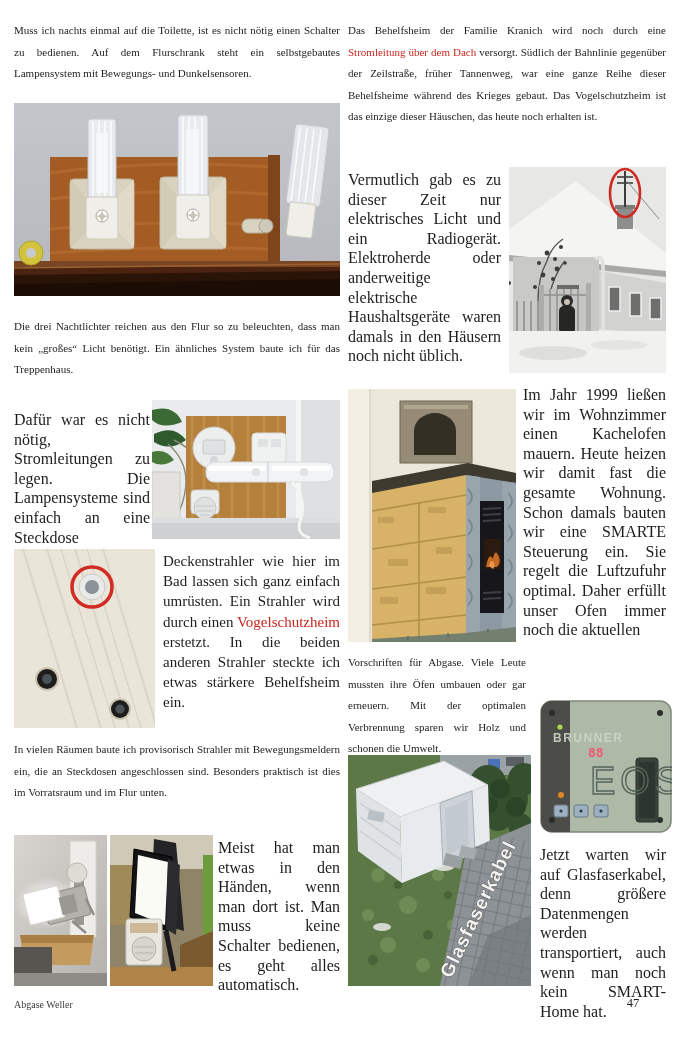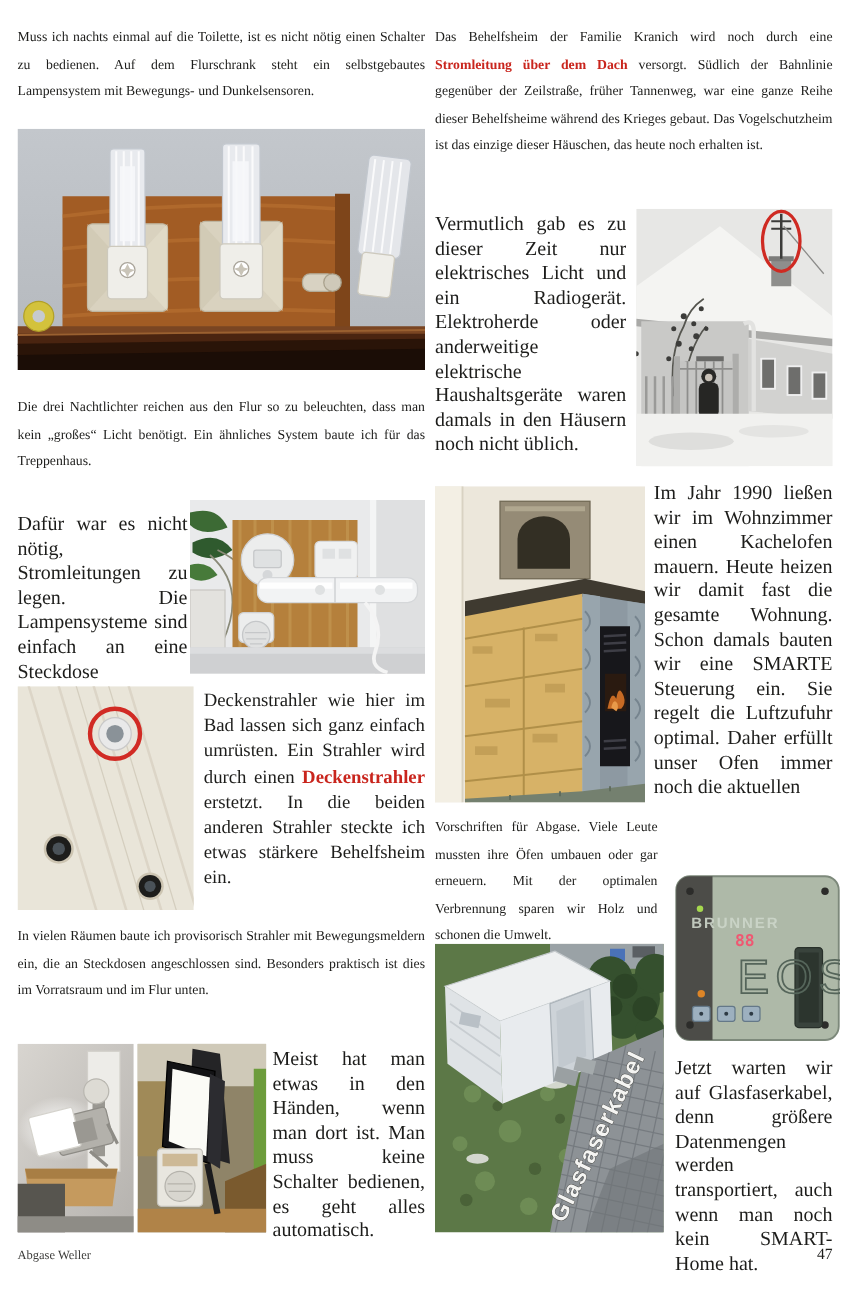--- a/index.html
+++ b/index.html
@@ -3,24 +3,24 @@
 <meta charset="utf-8">
 <style>
   :root{ --accent:#c9251d; }
   *{margin:0;padding:0;box-sizing:border-box}
   html,body{background:#ffffff}
   body{width:680px;height:1040px;position:relative;overflow:hidden;
        font-family:"Liberation Serif","DejaVu Serif",serif;color:#1d1d1b}
   .abs{position:absolute}
   .txt{text-align:justify;text-align-last:left;font-size:11px;line-height:21.5px;hyphens:auto}
   .side{font-size:16px;line-height:19.6px}
-  .red{color:var(--accent);font-weight:bold}
+  .red{color:var(--accent);font-weight:normal}
   .photo{display:block}
   .footer-author{font-size:10px;color:#3c3c3a}
-  .footer-page{font-size:12.5px;text-align:right}
+  .footer-page{font-size:12.5px;text-align:center}
   .eos-spacer{float:right;width:140px;height:72px;margin-top:43px}
 </style>
 </head>
 <body>
 
 <p class="abs txt" style="left:14px;top:20px;width:326px">Muss ich nachts einmal auf die Toilette, ist es nicht nötig einen Schalter zu bedienen. Auf dem Flurschrank steht ein selbstgebautes Lampensystem mit Bewegungs- und Dunkelsensoren.</p>
 
 <svg class="abs photo" style="left:14px;top:103px" width="326" height="193" viewBox="0 0 326 193">
   <defs>
     <linearGradient id="wall1" x1="0" y1="0" x2="0" y2="1">
@@ -137,21 +137,21 @@
   <circle cx="78" cy="38" r="20" fill="none" stroke="#d12b24" stroke-width="3.5"></circle>
 
   <circle cx="33" cy="130" r="12" fill="#cdc5b2"></circle>
   <circle cx="33" cy="130" r="10" fill="#1d1d1b"></circle>
   <circle cx="33" cy="130" r="5" fill="#4a5258"></circle>
   <circle cx="106" cy="160" r="11" fill="#cdc5b2"></circle>
   <circle cx="106" cy="160" r="9" fill="#1d1d1b"></circle>
   <circle cx="106" cy="160" r="4.5" fill="#4a5258"></circle>
 </svg>
 
-<p class="abs txt" style="left:163px;top:551px;width:177px;font-size:15px;line-height:20.2px"><span>Deckenstrahler wie hier im Bad lassen sich ganz einfach umrüsten. Ein Strahler wird durch einen </span><span class="red">Deckenstrahler</span><span> erstetzt. In die beiden anderen Strahler steckte ich etwas stärkere Behelfsheim ein.</span></p>
+<p class="abs txt" style="left:163px;top:551px;width:177px;font-size:15px;line-height:20.2px"><span>Deckenstrahler wie hier im Bad lassen sich ganz einfach umrüsten. Ein Strahler wird durch einen </span><span class="red">Vogelschutzheim</span><span> erstetzt. In die beiden anderen Strahler steckte ich etwas stärkere Behelfsheim ein.</span></p>
 
 <p class="abs txt" style="left:14px;top:739px;width:326px">In vielen Räumen baute ich provisorisch Strahler mit Bewegungsmeldern ein, die an Steckdosen angeschlossen sind. Besonders praktisch ist dies im Vorratsraum und im Flur unten.</p>
 
 <svg class="abs photo" style="left:14px;top:835px" width="93" height="151" viewBox="0 0 93 151">
   <defs>
     <linearGradient id="wallA" x1="0" y1="0" x2="1" y2="1">
       <stop offset="0" stop-color="#d8d5d0"></stop>
         <stop offset="1" stop-color="#b5b2ae"></stop>
     </linearGradient>
     <radialGradient id="glowA" cx="0.5" cy="0.5" r="0.5">
@@ -313,21 +313,21 @@
     <line x1="135" y1="210" x2="153" y2="209"></line>
   </g>
   <rect x="136" y="150" width="17" height="30" fill="#2a1a10"></rect>
   <path d="M138,178 q3,-16 7,-8 q2,-12 6,-2 q2,6 -2,10 z" fill="#c66a24"></path>
   <path d="M141,177 q2,-8 5,-3 q1,4 -1,6 z" fill="#e89a4a"></path>
 
   <polygon points="24,250 118,244 168,238 168,253 24,253" fill="#74806f"></polygon>
   <path d="M60,251 l0,-4 M100,248 l0,-4 M140,244 l0,-4" stroke="#5f6b5c" stroke-width="1.5"></path>
 </svg>
 
-<p class="abs txt side" style="left:523px;top:385px;width:143px">Im Jahr 1990 ließen wir im Wohnzimmer einen Kachelofen mauern. Heute heizen wir damit fast die gesamte Wohnung. Schon damals bauten wir eine SMARTE Steuerung ein. Sie regelt die Luftzufuhr optimal. Daher erfüllt unser Ofen immer noch die aktuellen</p>
+<p class="abs txt side" style="left:523px;top:385px;width:143px">Im Jahr 1999 ließen wir im Wohnzimmer einen Kachelofen mauern. Heute heizen wir damit fast die gesamte Wohnung. Schon damals bauten wir eine SMARTE Steuerung ein. Sie regelt die Luftzufuhr optimal. Daher erfüllt unser Ofen immer noch die aktuellen</p>
 
 <p class="abs txt" style="left:348px;top:652px;width:318px"><span class="eos-spacer"></span><span>Vorschriften für Abgase. Viele Leute mussten ihre Öfen umbauen oder gar erneuern. Mit der optimalen Verbrennung sparen wir Holz und schonen die Umwelt.</span></p>
 
 <svg class="abs photo" style="left:540px;top:700px" width="132" height="133" viewBox="0 0 132 133">
   <rect width="132" height="133" fill="#ffffff"></rect>
   <rect x="1" y="1" width="130" height="131" rx="11" fill="#aeb9a8" stroke="#7d897b" stroke-width="1.5"></rect>
   <path d="M12,1 h18 v131 h-18 a11,11 0 0 1 -11,-11 v-109 a11,11 0 0 1 11,-11 z" fill="#4c4c48"></path>
   <circle cx="12" cy="13" r="3" fill="#2c2c2a"></circle>
     <circle cx="120" cy="13" r="3" fill="#2c2c2a"></circle>
   <circle cx="12" cy="120" r="3" fill="#2c2c2a"></circle>

